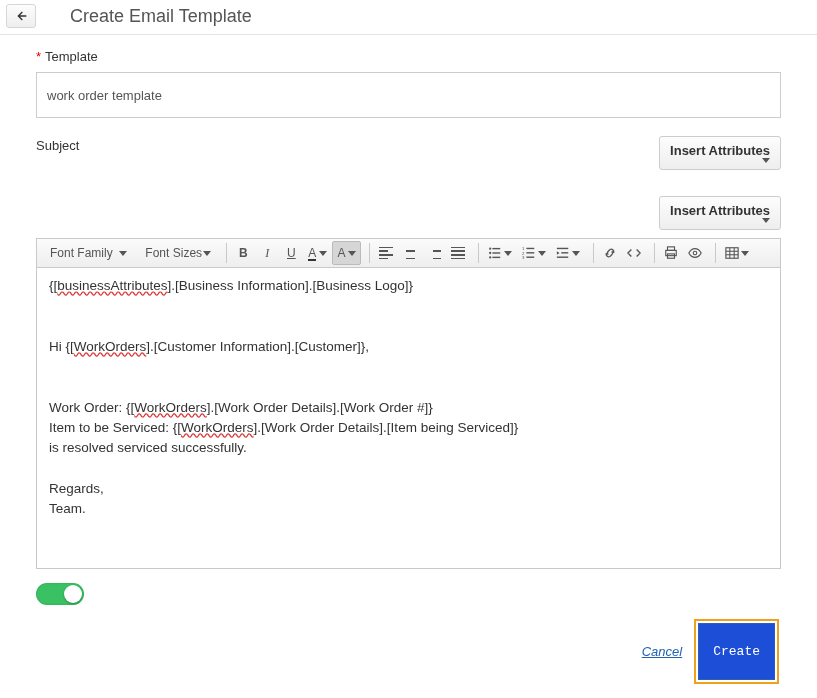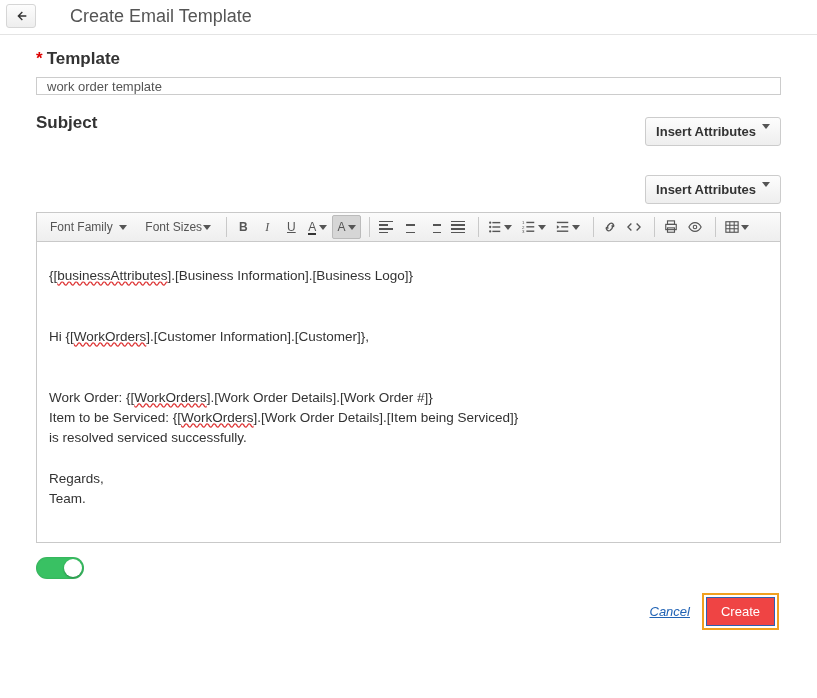--- a/index.html
+++ b/index.html
@@ -29,53 +29,54 @@
     margin-right: 10px;
     cursor: pointer;
   }
   .page-title {
     font-size: 18px;
     font-weight: 400;
     color: #555;
   }
   .content { padding: 14px 36px 10px 36px; }
   .field-label {
-    font-size: 17px;
-    font-weight: bold;
+    font-size: 13px;
+    font-weight: normal;
     color: #333;
     margin-bottom: 8px;
   }
   .field-label-row {
     display: flex;
     justify-content: space-between;
     align-items: center;
     margin-bottom: 8px;
   }
   .required { color: #d00; margin-right: 4px;}
   .text-input {
     width: 100%;
-    height: 18px;
+    height: 46px;
     border: 1px solid #ccc;
     padding: 0 10px;
     font-size: 13px;
     color: #555;
     background: #fff;
   }
   .section-gap { height: 18px; }
   .btn {
     display: inline-flex;
-    align-items: flex-start;
+    align-items: flex-end;
     background: linear-gradient(#fdfdfd,#eeeeee);
     border: 1px solid #ccc;
     border-radius: 3px;
     padding: 6px 10px;
     font-size: 13px;
     color: #333;
     font-weight: bold;
     cursor: pointer;
+    flex-direction: column;
   }
   .btn .caret {
     margin-left: 6px;
   }
   .caret {
     width: 0; height: 0;
     border-left: 4px solid transparent;
     border-right: 4px solid transparent;
     border-top: 5px solid #555;
     display: inline-block;
@@ -122,21 +123,21 @@
   }
   .tbtn.select {
     padding: 0 6px;
     color: #555;
     min-width: auto;
   }
   .tbtn svg { width: 14px; height: 14px; display: block; }
   .tbtn.highlight { background:#d6d6d6; border-color:#bbb;}
   .editor-body {
     min-height: 300px;
-    padding: 24px 12px;
+    padding: 8px 12px;
     font-size: 13.5px;
     line-height: 1.5;
     color: #333;
     background: #fff;
   }
   .spellerr {
     text-decoration: underline wavy #d33;
     text-decoration-skip-ink: none;
   }
   
@@ -179,26 +180,27 @@
     text-decoration: underline;
     font-size: 13px;
     cursor: pointer;
     font-style: italic;
   }
   .create-wrap {
     border: 2px solid #f0a020;
     padding: 2px;
   }
   .create-btn {
-    background: #ef4444;
+    background: #1d4ed8;
     color: #fff;
     border: 1px solid #2e5fb0;
-    padding: 6px 14px;
-    font-size: 13px;
-    cursor: pointer;
+    padding: 20px 14px;
+    font-size: 13px;
+    cursor: pointer;
+    font-family: Liberation Mono, monospace;
   }
   
   .align-lines { display:flex; flex-direction:column; gap:2px; width:14px;}
   .align-lines span{ height:1.6px; background:#555; display:block;}
 </style>
 </head>
 <body>
 
 <div class="page">
   <div class="header">

